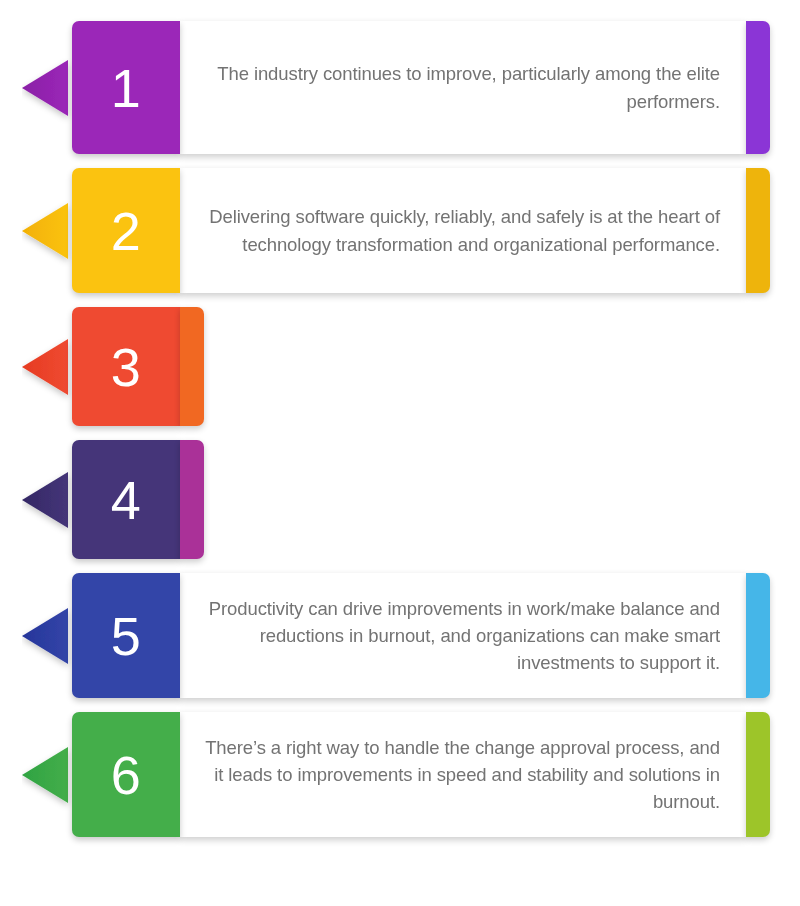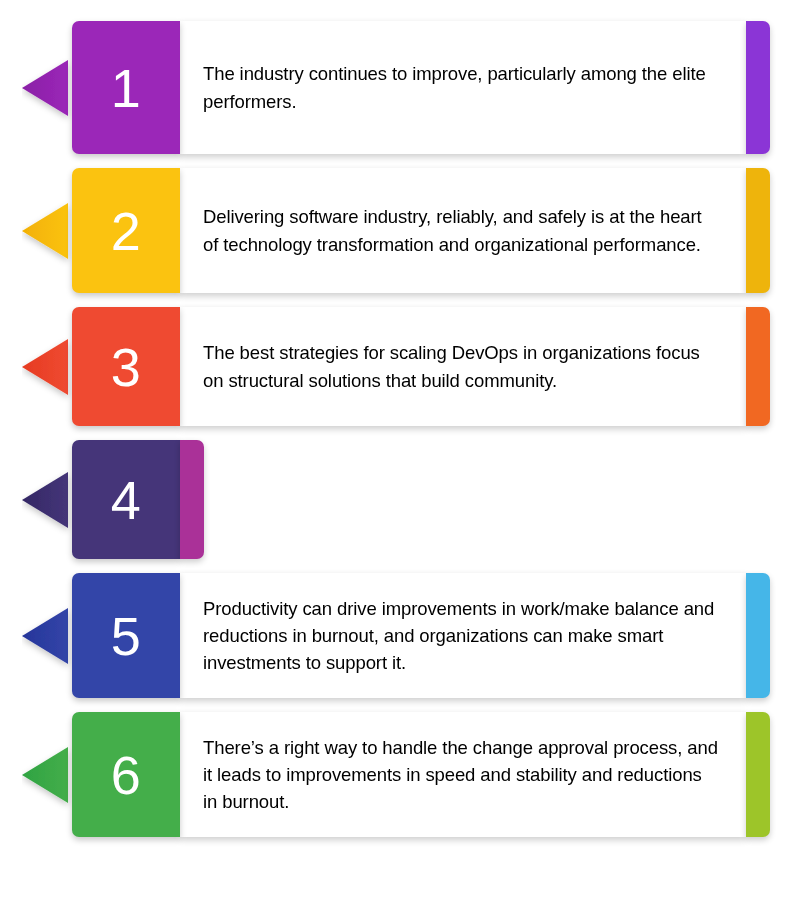--- a/index.html
+++ b/index.html
@@ -94,23 +94,24 @@
     display: flex;
     align-items: center;
     padding: 0 26px 0 23px;
     box-sizing: border-box;
     box-shadow: 0 3px 7px rgba(0,0,0,0.20);
     z-index: 1;
   }
   .finding-text {
     font-size: 18.5px;
     line-height: 1.47;
-    color: #000000;
+    color: #737373;
     font-family: "Liberation Sans", sans-serif;
     letter-spacing: -0.1px;
+    text-align: right;
   }
 
   
   .accent-bar {
     flex: 0 0 24px;
     width: 24px;
     border-radius: 0 7px 7px 0;
     box-shadow: 0 3px 6px rgba(0,0,0,0.20);
     position: relative;
     z-index: 2;
@@ -155,21 +156,21 @@
               <feDropShadow dx="0" dy="3" stdDeviation="3" flood-color="#000000" flood-opacity="0.22"></feDropShadow>
             </filter>
           </defs>
           <path d="M0 36 L46 8 L46 64 Z" fill="url(#ag1)" filter="url(#af1)"></path>
         </svg>
       </div>
       <div class="number-block" style="background: rgb(251, 195, 16);">
         <span class="number-text">2</span>
       </div>
       <div class="text-card">
-        <div class="finding-text">Delivering software industry, reliably, and safely is at the heart of technology transformation and organizational performance.</div>
+        <div class="finding-text">Delivering software quickly, reliably, and safely is at the heart of technology transformation and organizational performance.</div>
       </div>
       <div class="accent-bar" style="background: rgb(238, 180, 12);"></div>
     </div>
     <div class="finding-row row-h-3">
       <div class="row-arrow">
         <svg viewBox="0 0 60 72" xmlns="http://www.w3.org/2000/svg">
           <defs>
             <linearGradient id="ag2" x1="0" y1="0" x2="1" y2="0">
               <stop offset="0%" stop-color="#e63b22"></stop>
               <stop offset="100%" stop-color="#ef4a31"></stop>
@@ -177,23 +178,20 @@
             <filter id="af2" x="-30%" y="-30%" width="180%" height="180%">
               <feDropShadow dx="0" dy="3" stdDeviation="3" flood-color="#000000" flood-opacity="0.22"></feDropShadow>
             </filter>
           </defs>
           <path d="M0 36 L46 8 L46 64 Z" fill="url(#ag2)" filter="url(#af2)"></path>
         </svg>
       </div>
       <div class="number-block" style="background: rgb(239, 74, 49);">
         <span class="number-text">3</span>
       </div>
-      <div class="text-card">
-        <div class="finding-text">The best strategies for scaling DevOps in organizations focus on structural solutions that build community.</div>
-      </div>
       <div class="accent-bar" style="background: rgb(241, 104, 34);"></div>
     </div>
     <div class="finding-row row-h-4">
       <div class="row-arrow">
         <svg viewBox="0 0 60 72" xmlns="http://www.w3.org/2000/svg">
           <defs>
             <linearGradient id="ag3" x1="0" y1="0" x2="1" y2="0">
               <stop offset="0%" stop-color="#332764"></stop>
               <stop offset="100%" stop-color="#453579"></stop>
             </linearGradient>
@@ -244,17 +242,17 @@
               <feDropShadow dx="0" dy="3" stdDeviation="3" flood-color="#000000" flood-opacity="0.22"></feDropShadow>
             </filter>
           </defs>
           <path d="M0 36 L46 8 L46 64 Z" fill="url(#ag5)" filter="url(#af5)"></path>
         </svg>
       </div>
       <div class="number-block" style="background: rgb(68, 174, 74);">
         <span class="number-text">6</span>
       </div>
       <div class="text-card">
-        <div class="finding-text">There’s a right way to handle the change approval process, and it leads to improvements in speed and stability and reductions in burnout.</div>
+        <div class="finding-text">There’s a right way to handle the change approval process, and it leads to improvements in speed and stability and solutions in burnout.</div>
       </div>
       <div class="accent-bar" style="background: rgb(157, 197, 41);"></div>
     </div>
   </div>
 
 </body></html>

